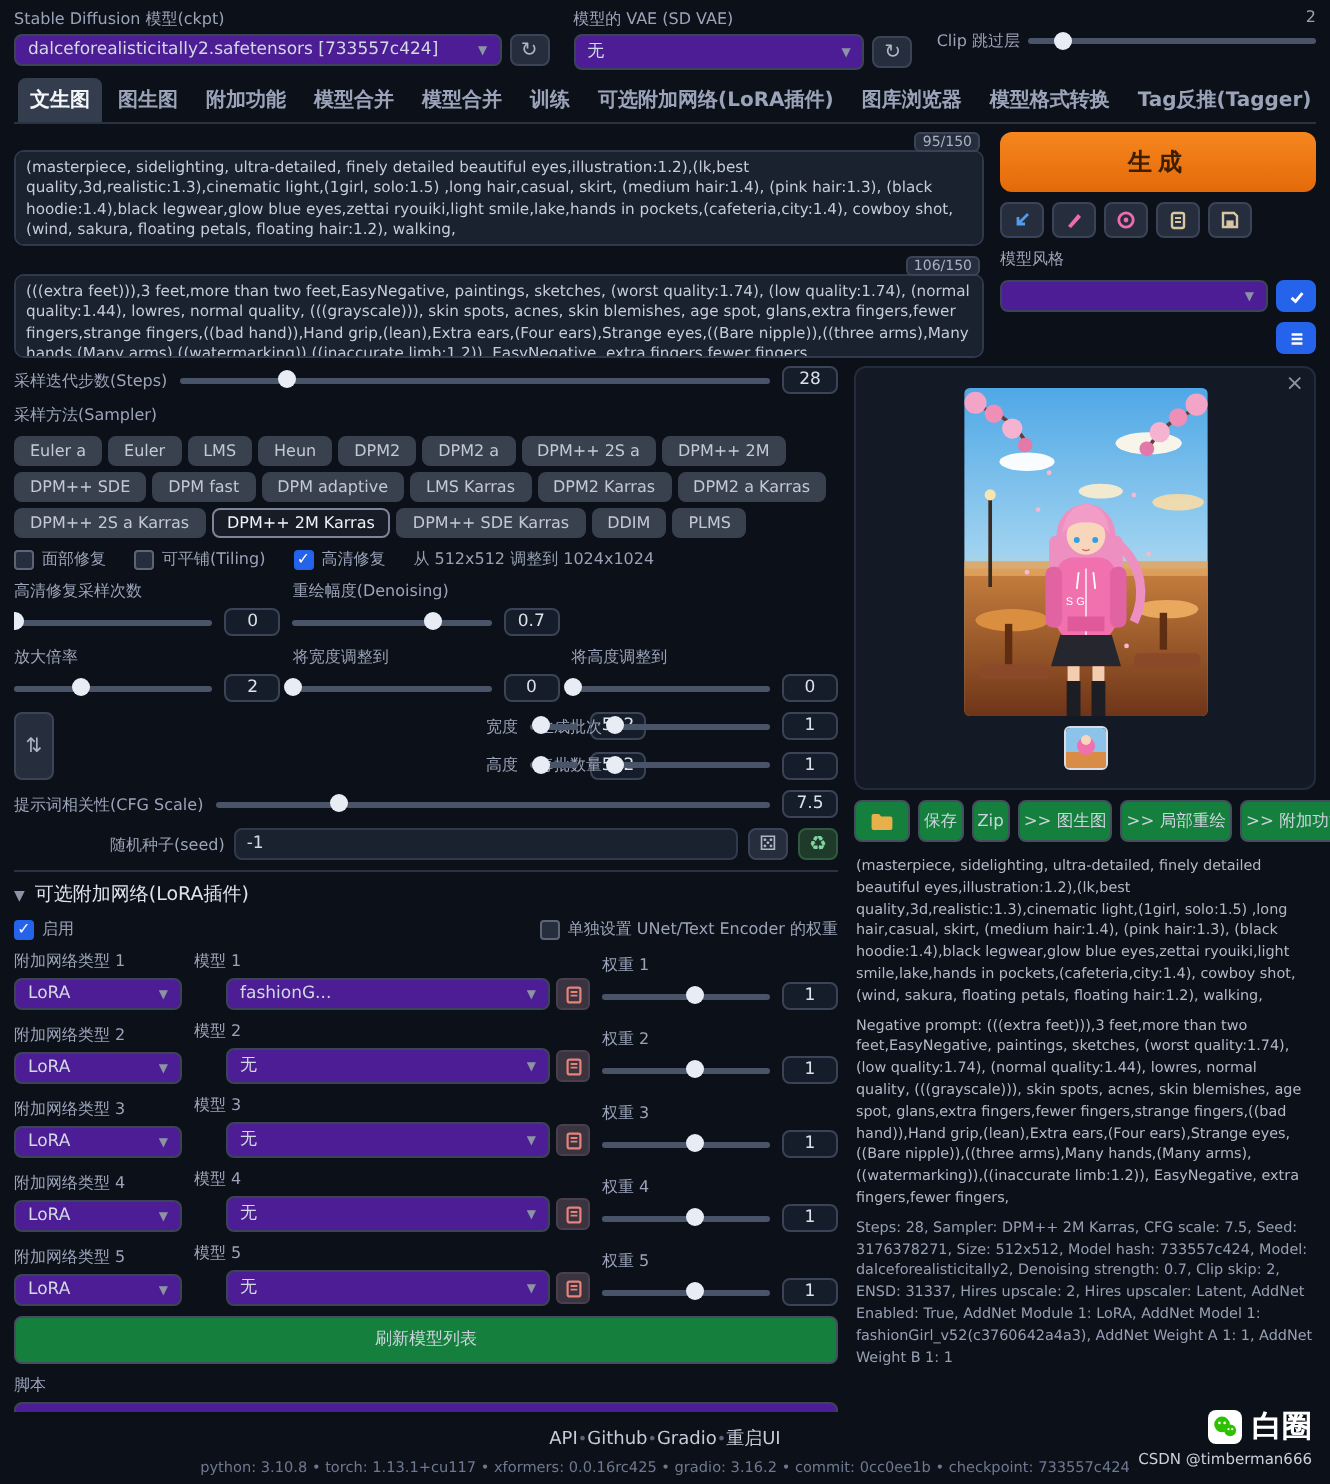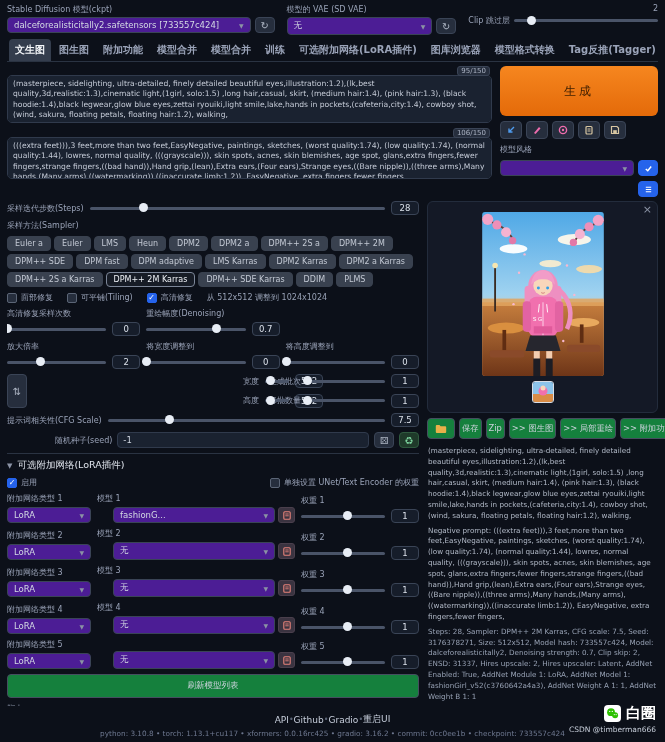--- a/index.html
+++ b/index.html
@@ -25,21 +25,21 @@
 .tabs{display:flex;gap:2px;border-bottom:1px solid #2a3342;padding:0 2px;align-items:flex-end;}
 .tab{padding:4px 6px;font-size:10px;color:#9aa3b8;border-radius:4px 4px 0 0;white-space:nowrap;font-weight:bold;}
 .tab.active{background:#343d4d;color:#f4f6f9;}
 
 .prompt-section{display:flex;gap:8px;}
 .prompt-col{flex:1;display:flex;flex-direction:column;gap:5px;min-width:0;}
 .ta-wrap{position:relative;padding-top:9px;}
 .counter{position:absolute;top:0;right:2px;background:#262e3d;border:1px solid #3a4456;border-radius:3px;font-size:7px;color:#aab2c2;padding:0 3px;}
 textarea{width:100%;background:#1a2230;border:1px solid #303a4c;border-radius:5px;color:#c6ccd8;font-size:7.6px;line-height:1.35;padding:3px 5px;resize:none;font-family:inherit;display:block;}
 .gen-col{width:158px;display:flex;flex-direction:column;gap:5px;flex:none;}
-.generate{height:50px;background:linear-gradient(180deg,#f6861f,#e46a09);border-radius:6px;display:flex;align-items:center;justify-content:center;font-size:12px;font-weight:normal;color:#3d1e00;letter-spacing:3px;}
+.generate{height:30px;background:linear-gradient(180deg,#f6861f,#e46a09);border-radius:6px;display:flex;align-items:center;justify-content:center;font-size:12px;font-weight:bold;color:#3d1e00;letter-spacing:3px;}
 .minirow{display:flex;gap:4px;}
 .mini{width:22px;height:18px;border-radius:4px;background:#262e3d;border:1px solid #3a4456;display:flex;align-items:center;justify-content:center;flex:none;}
 .bluebtn{width:20px;height:16px;border-radius:4px;background:#2563eb;border:1px solid #2563eb;display:flex;align-items:center;justify-content:center;color:#fff;flex:none;}
 .stylerow{display:flex;gap:4px;align-items:center;}
 
 .cols{display:flex;gap:8px;flex:1;min-height:0;}
 .left{width:412px;flex:none;display:flex;flex-direction:column;gap:5px;overflow:hidden;}
 .right{flex:1;display:flex;flex-direction:column;gap:5px;min-width:0;}
 .samplers{display:flex;flex-wrap:wrap;gap:3px;}
 .sampler{background:#39414f;border:1px solid #39414f;color:#c3c9d4;border-radius:4px;font-size:8px;padding:2px 7px;white-space:nowrap;}
@@ -511,20 +511,21 @@
 
         <div class="lora-row">
           <div class="cell">
               <span class="lbl">附加网络类型 5</span>
             <div class="dd">
                 <span>LoRA</span>
                 <span class="caret">▼</span>
               </div>
             </div>
           <div class="cell">
+              <span class="lbl">模型 5</span>
             <div class="modelrow">
                 <div class="dd" style="flex:1;">
                   <span>无</span>
                   <span class="caret">▼</span>
                 </div>
             <div class="docbtn">
                   <svg width="8" height="9" viewBox="0 0 8 9">
                     <rect x="0.8" y="0.8" width="6.4" height="7.4" rx="1" fill="none" stroke="#e8837a" stroke-width="1.1"></rect>
                     <path d="M2.3 3 H5.7 M2.3 4.8 H5.7" stroke="#e8837a" stroke-width="0.9"></path>
                   </svg>

